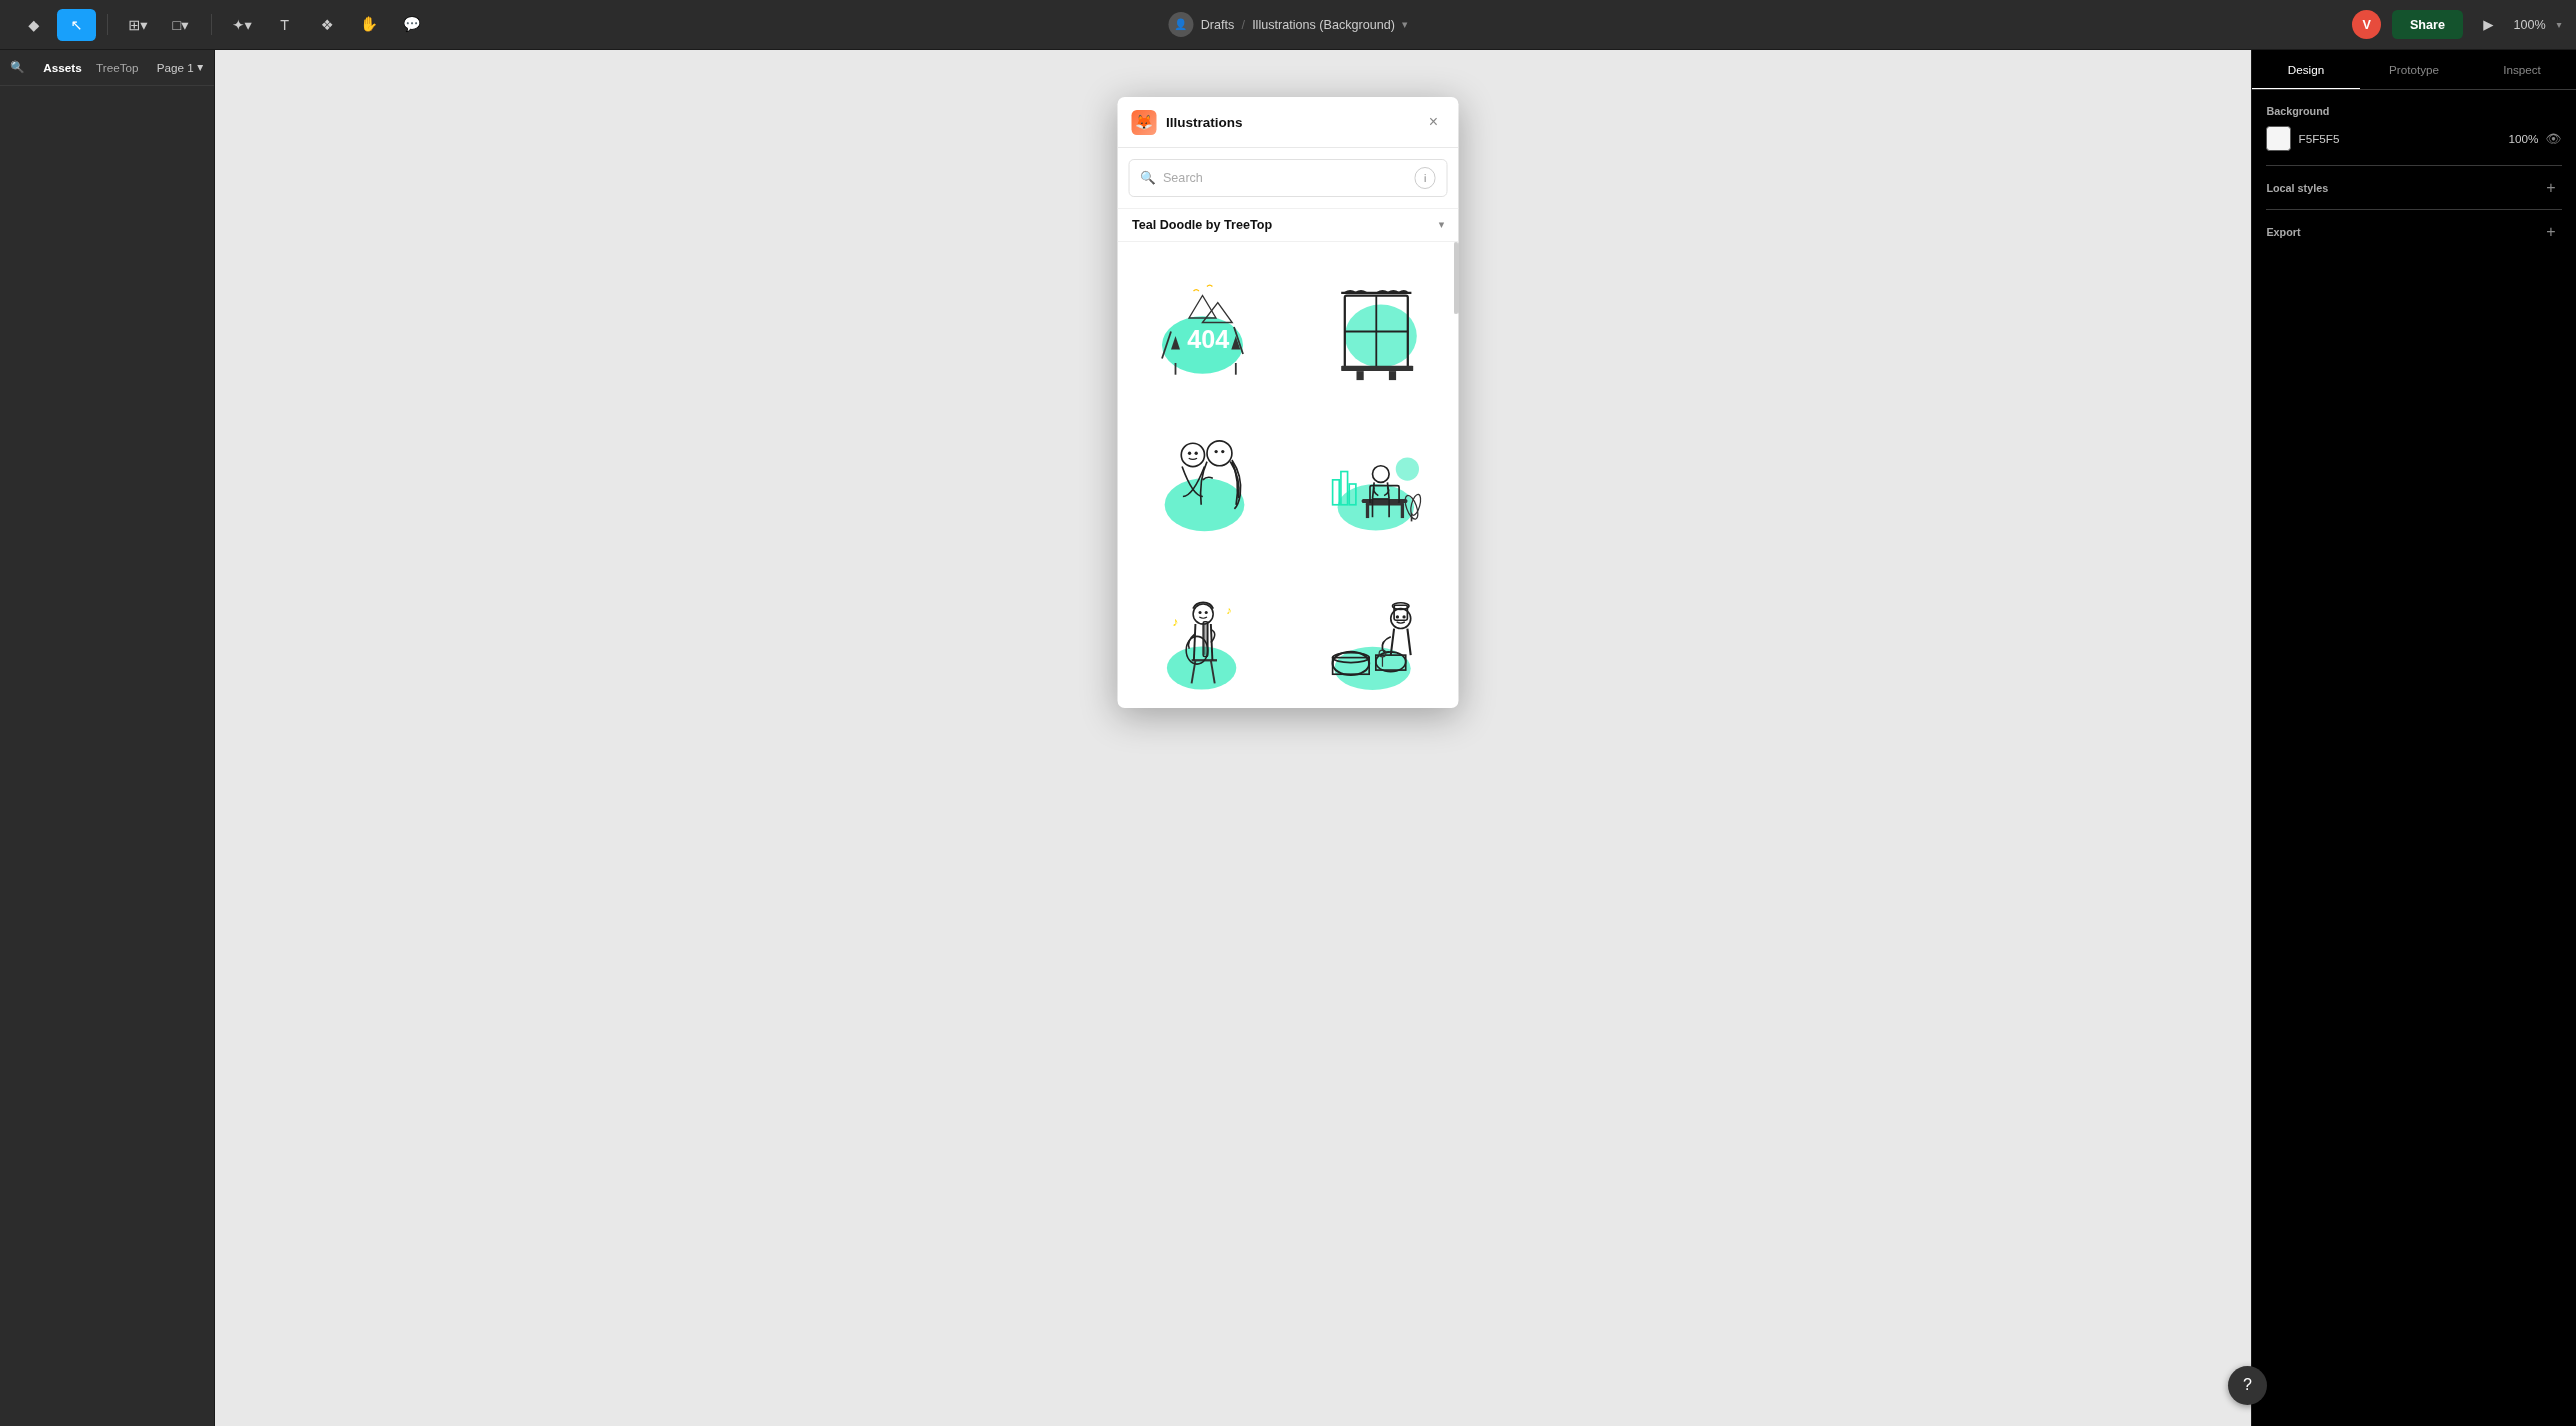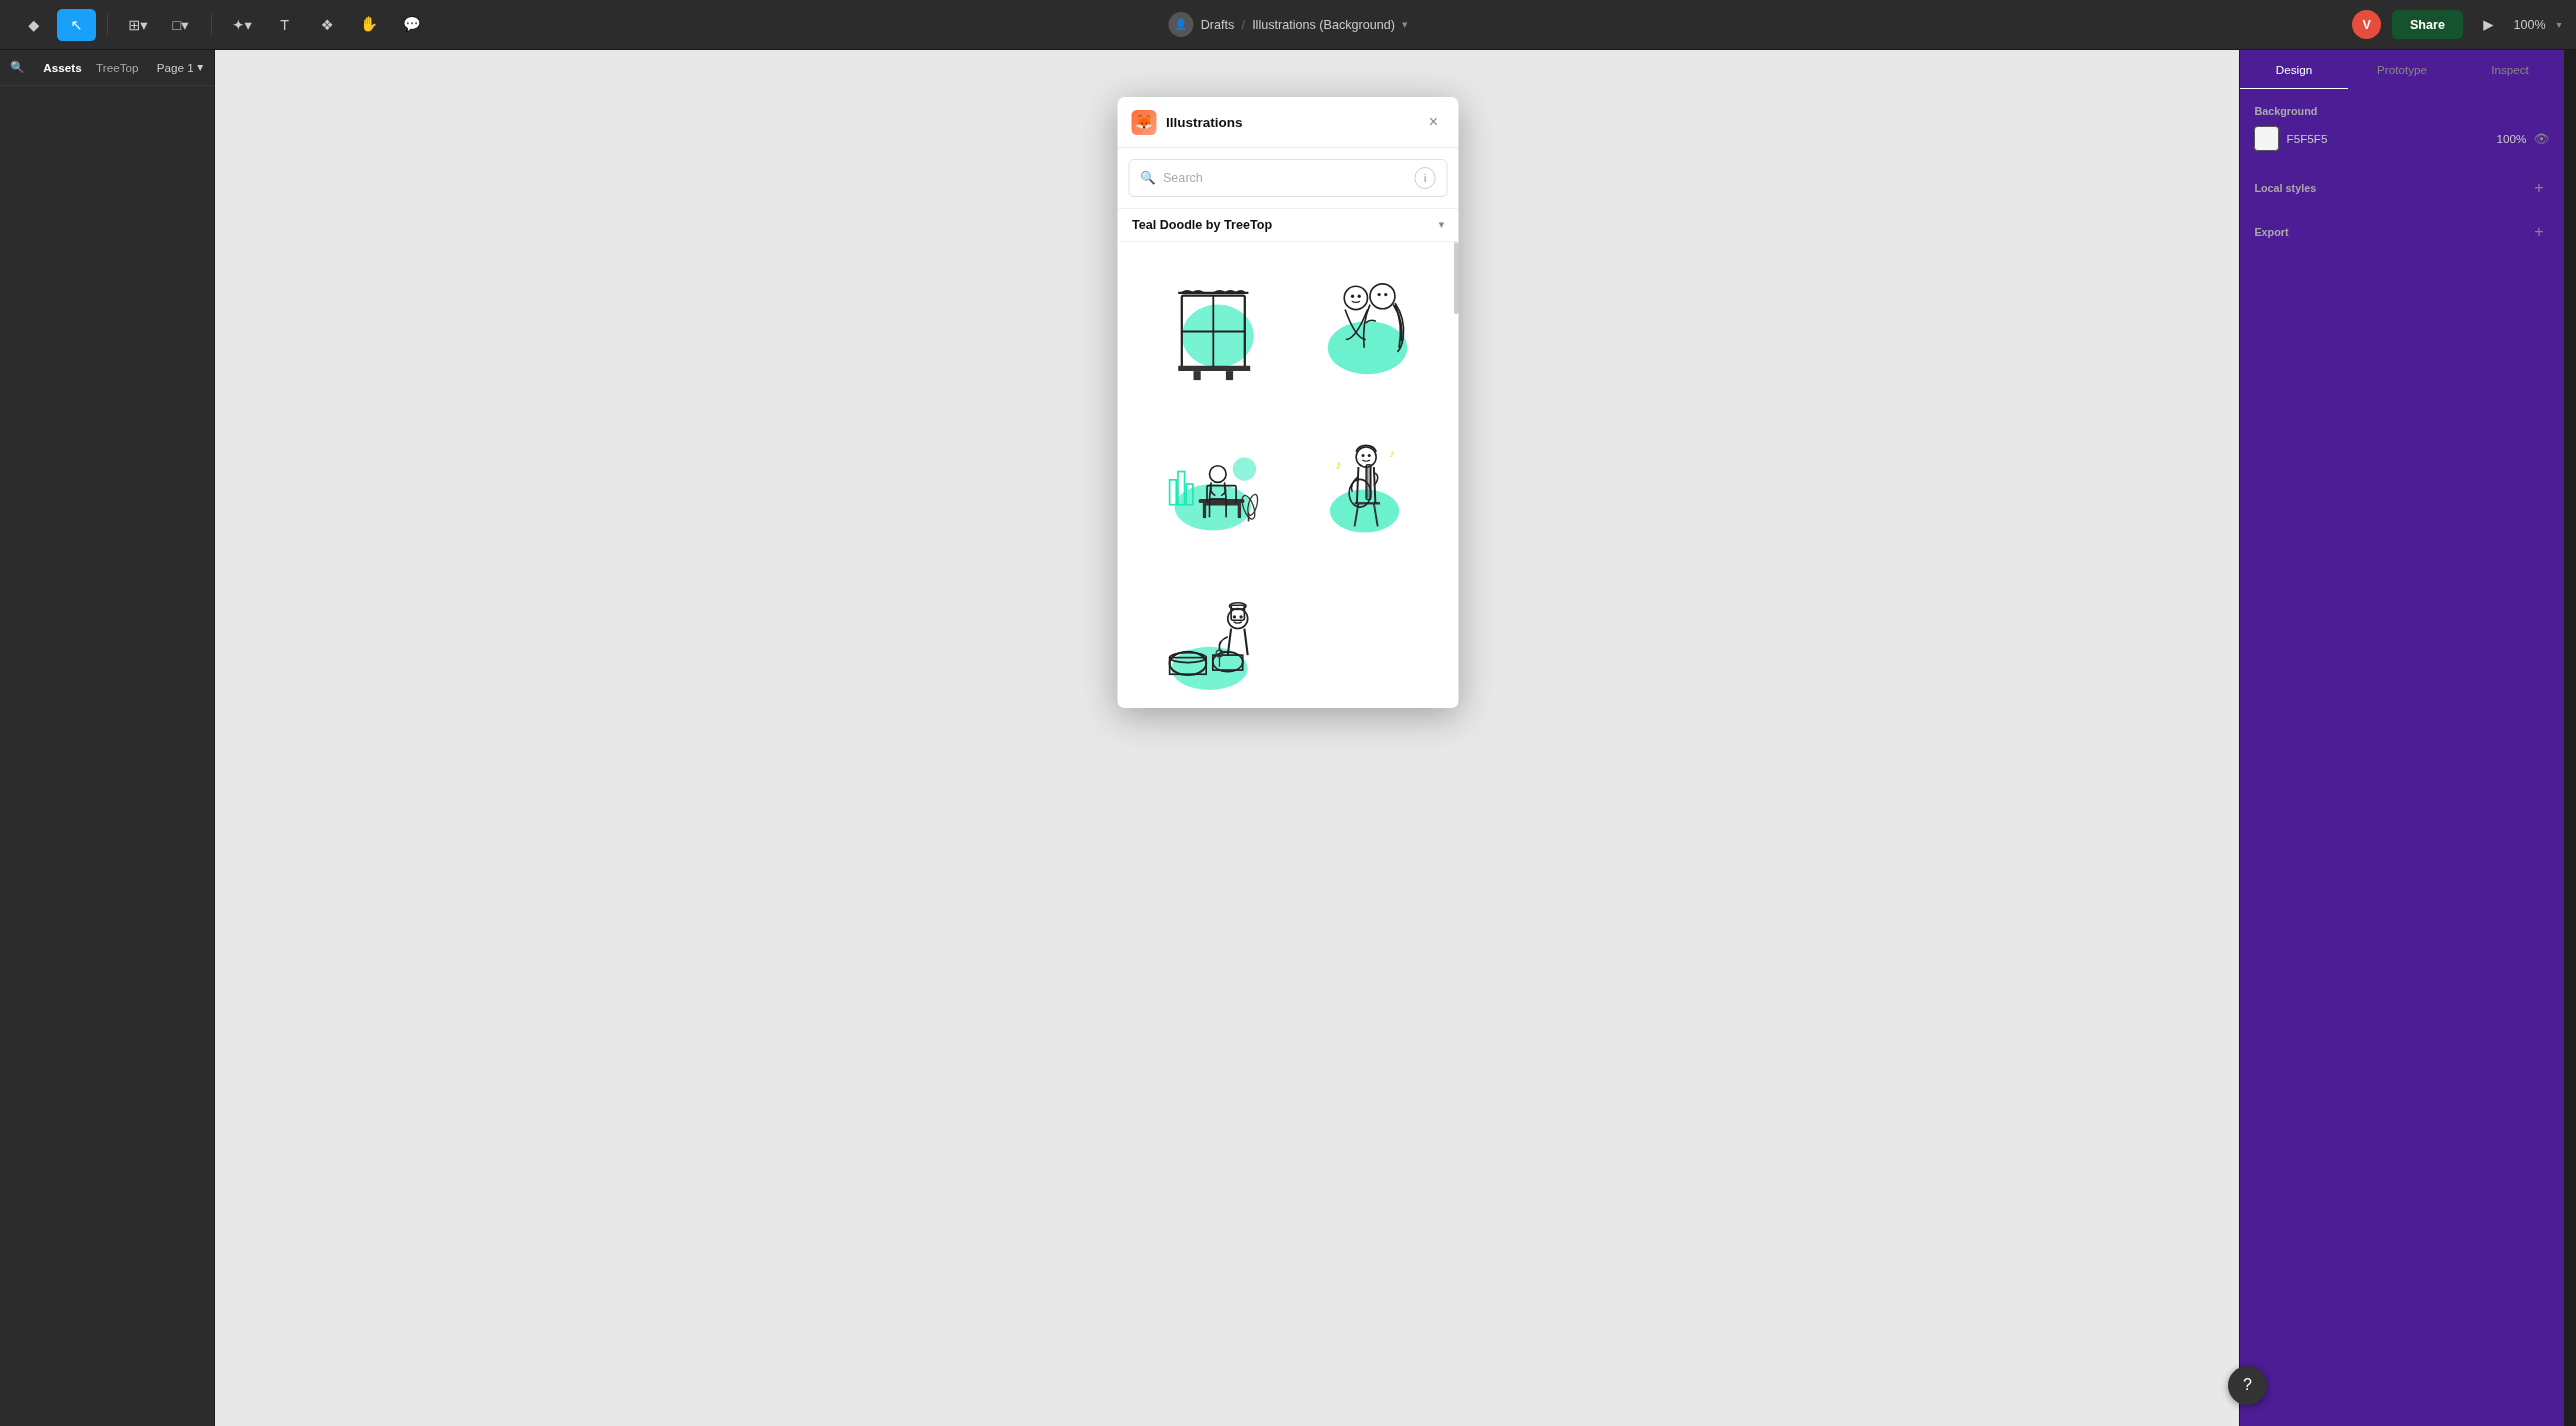--- a/index.html
+++ b/index.html
@@ -127,22 +127,22 @@
     .scrollbar-thumb {
       width: 5.4px; background: #ccc; border-radius: 2.7px;
       position: absolute; top: 0; height: 72px;
     }
 
     
     .illus-svg { width: 108px; height: 108px; }
 
     
     #right-sidebar {
-      position: absolute; top: 50px; right: 12px; width: 325px; bottom: 0;
-      background: #4c1d95; border-left: 0.9px solid #1a1a1a; z-index: 50;
+      position: absolute; top: 50px; right: 0; width: 325px; bottom: 0;
+      background: #000000; border-left: 0.9px solid #1a1a1a; z-index: 50;
     }
     .right-tabs {
       display: flex; border-bottom: 0.9px solid #3a3a3a;
     }
     .right-tab {
       flex: 1; text-align: center; padding: 12.6px 7.2px;
       font-size: 11.7px; color: #888; cursor: pointer;
     }
     .right-tab.active { color: white; border-bottom: 1.8px solid white; }
     .design-panel { padding: 14.4px; }
@@ -248,20 +248,39 @@
   </div>
 
   <div class="collection-header">
     <span class="collection-name">Teal Doodle by TreeTop</span>
     <span class="collection-arrow">▾</span>
   </div>
 
   <div style="position:relative;">
     <div class="illustrations-grid">
 
+      <div class="illustration-card">
+        <svg class="illus-svg" viewBox="0 0 120 110">
+          <ellipse cx="55" cy="75" rx="45" ry="32" fill="#1de9b6" opacity="0.7"></ellipse>
+          <text x="38" y="78" font-size="28" font-weight="bold" fill="white" font-family="Arial">404</text>
+          <line x1="20" y1="60" x2="10" y2="90" stroke="#333" stroke-width="2"></line>
+          <line x1="90" y1="55" x2="100" y2="85" stroke="#333" stroke-width="2"></line>
+
+          <polygon points="40,45 55,20 70,45" fill="none" stroke="#333" stroke-width="1.5"></polygon>
+          <polygon points="55,50 72,28 88,50" fill="none" stroke="#333" stroke-width="1.5"></polygon>
+
+          <line x1="25" y1="95" x2="25" y2="108" stroke="#333" stroke-width="2"></line>
+          <polygon points="20,80 25,65 30,80" fill="#333"></polygon>
+          <line x1="92" y1="95" x2="92" y2="108" stroke="#333" stroke-width="2"></line>
+          <polygon points="87,80 92,65 97,80" fill="#333"></polygon>
+
+          <path d="M45 15 Q48 12 51 15" fill="none" stroke="#ffc107" stroke-width="1.5"></path>
+          <path d="M60 10 Q63 7 66 10" fill="none" stroke="#ffc107" stroke-width="1.5"></path>
+        </svg>
+      </div>
 
       <div class="illustration-card">
         <svg class="illus-svg" viewBox="0 0 120 120">
           <ellipse cx="72" cy="70" rx="40" ry="35" fill="#1de9b6" opacity="0.6"></ellipse>
 
           <rect x="32" y="25" width="70" height="80" rx="2" fill="none" stroke="#222" stroke-width="2.5"></rect>
 
           <line x1="28" y1="22" x2="106" y2="22" stroke="#222" stroke-width="2.5"></line>
 
           <path d="M32 22 Q38 18 44 22 Q50 18 56 22" fill="none" stroke="#222" stroke-width="2"></path>

